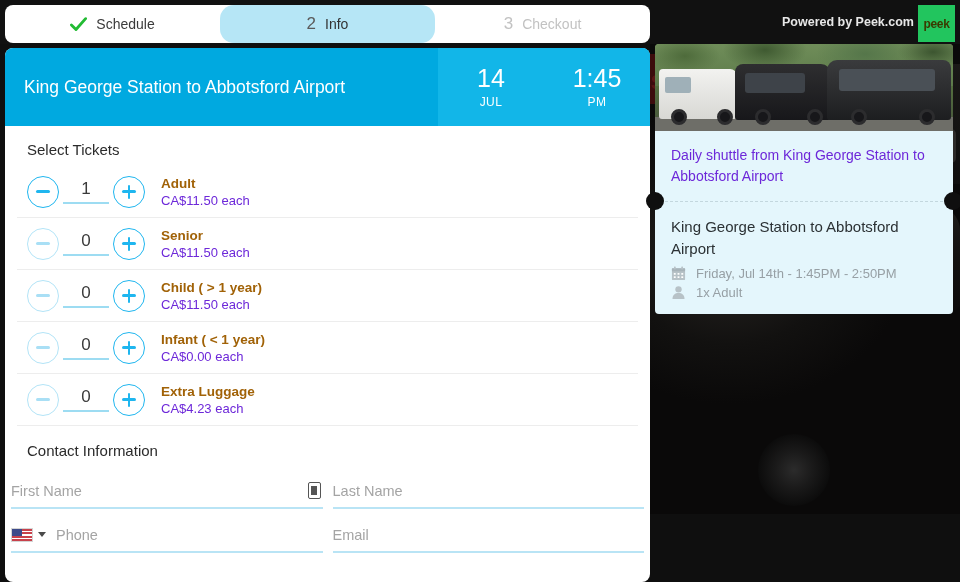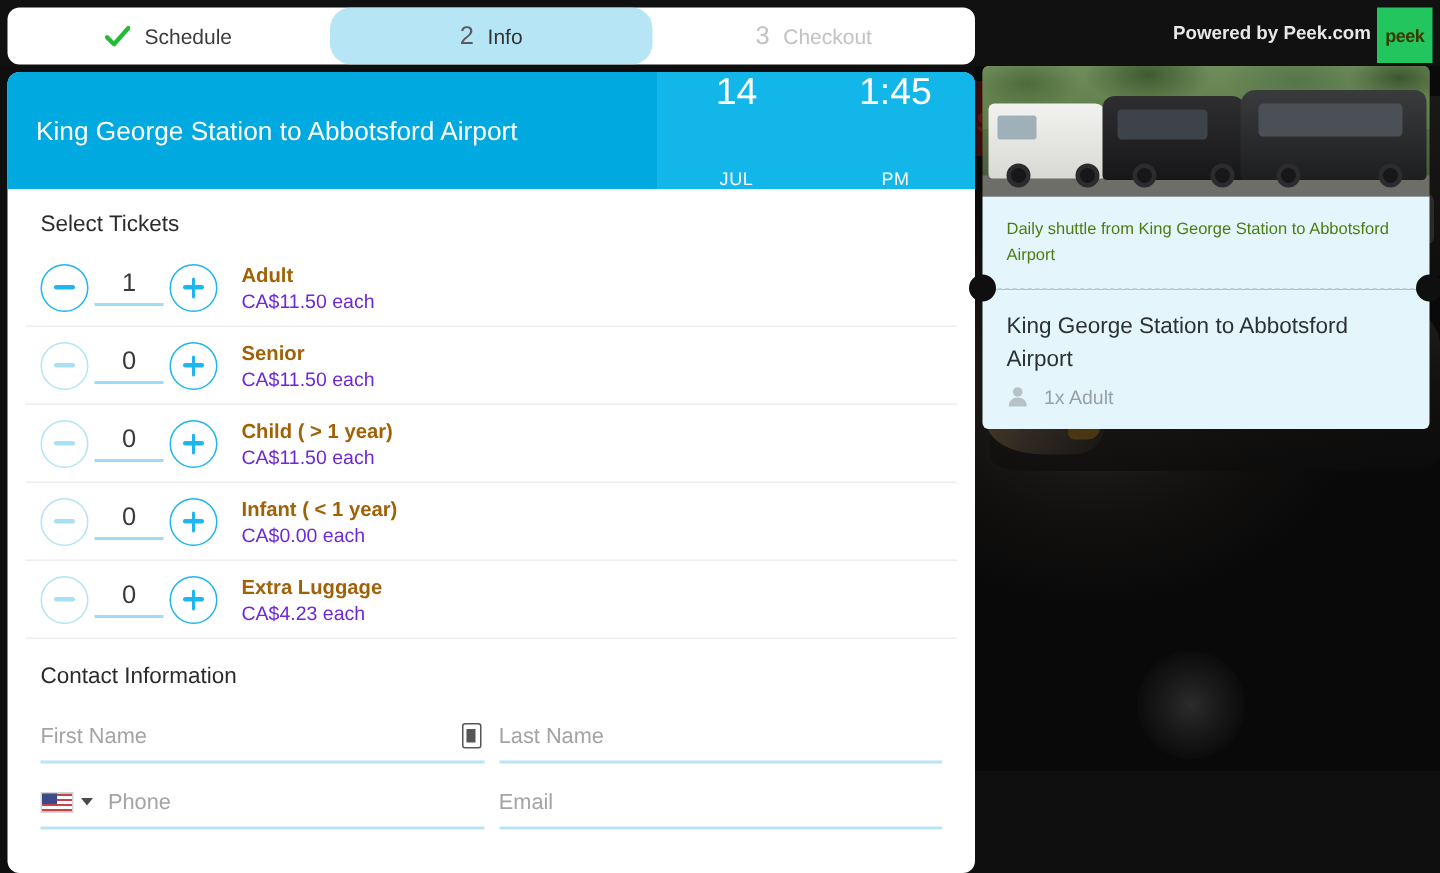--- a/index.html
+++ b/index.html
@@ -187,21 +187,21 @@
   .trip-when {
     width: 212px;
     background: #12b6e8;
     display: flex;
   }
   .when-col {
     flex: 1;
     display: flex;
     flex-direction: column;
     align-items: center;
-    justify-content: space-between;
+    justify-content: center;
     color: #ffffff;
   }
   .when-big { font-size: 25px; line-height: 1.05; }
   .when-small { font-size: 12px; margin-top: 3px; letter-spacing: .4px; }
 
   .section-title {
     font-size: 15px;
     color: #2b2b2b;
     padding: 15px 6px 8px 22px;
   }
@@ -258,21 +258,21 @@
   .ticket-info { padding-left: 16px; }
   .ticket-name { font-size: 13.5px; font-weight: bold; color: #a16207; }
   .ticket-price { font-size: 13px; color: #6d28d9; margin-top: 2px; }
 
   
   .contact-title {
     font-size: 15px;
     color: #2b2b2b;
     padding: 16px 0 6px 22px;
   }
-  .form-row { display: flex; gap: 10px; padding: 0 22px; margin-top: 9px; }
+  .form-row { display: flex; gap: 10px; padding: 0 6px; margin-top: 9px; }
   .field { flex: 1; position: relative; border-bottom: 2px solid #b9e4f5; height: 35px; display: flex; align-items: center; }
   .field input {
     width: 100%;
     border: none;
     outline: none;
     background: transparent;
     font-size: 14.5px;
     color: #3a3a3a;
     font-family: "Liberation Sans", sans-serif;
     padding: 0;
@@ -372,21 +372,21 @@
     position: absolute; bottom: 6px;
     width: 16px; height: 16px; border-radius: 50%;
     background: #17171a; border: 3px solid #2c2c2e;
   }
 
   .side-body {
     background: #e4f6fc;
     padding: 14px 16px 14px 16px;
     position: relative;
   }
-  .side-desc { font-size: 11px; color: #4d7c0f; line-height: 1.5; }
+  .side-desc { font-size: 14px; color: #6d28d9; line-height: 1.5; }
 
   .perf {
     position: relative;
     background: #e4f6fc;
     height: 1px;
   }
   .perf-line {
     position: absolute; left: 10px; right: 10px; top: 0;
     border-top: 1.5px dashed #c3d7de;
   }
@@ -613,20 +613,37 @@
 
   <div class="perf">
     <div class="perf-line"></div>
     <div class="notch left"></div>
     <div class="notch right"></div>
   </div>
 
   <div class="side-lower">
     <div class="side-trip-name">King George Station to Abbotsford Airport</div>
 
+    <div class="side-meta">
+      <svg class="cal-icon" viewBox="0 0 16 16">
+        <rect x="1" y="2.5" width="14" height="12.5" rx="1" fill="#b7c2c7"></rect>
+        <rect x="1" y="2.5" width="14" height="3.2" fill="#a7b3b9"></rect>
+        <rect x="3.2" y="0.6" width="1.8" height="3" rx=".6" fill="#b7c2c7"></rect>
+        <rect x="11" y="0.6" width="1.8" height="3" rx=".6" fill="#b7c2c7"></rect>
+        <g fill="#ffffff">
+          <rect x="3" y="7.5" width="2" height="1.8"></rect>
+            <rect x="7" y="7.5" width="2" height="1.8"></rect>
+          <rect x="11" y="7.5" width="2" height="1.8"></rect>
+          <rect x="3" y="11" width="2" height="1.8"></rect>
+            <rect x="7" y="11" width="2" height="1.8"></rect>
+          <rect x="11" y="11" width="2" height="1.8"></rect>
+        </g>
+      </svg>
+      <span class="side-meta-text">Friday, Jul 14th - 1:45PM - 2:50PM</span>
+    </div>
 
     <div class="side-meta">
       <svg class="person-icon" viewBox="0 0 16 16">
         <circle cx="8" cy="4.6" r="3.4" fill="#b7c2c7"></circle>
         <path d="M1.6 15 C1.6 10.6 4.4 8.6 8 8.6 C11.6 8.6 14.4 10.6 14.4 15 Z" fill="#b7c2c7"></path>
       </svg>
       <span class="side-meta-text">1x Adult</span>
     </div>
   </div>
 

